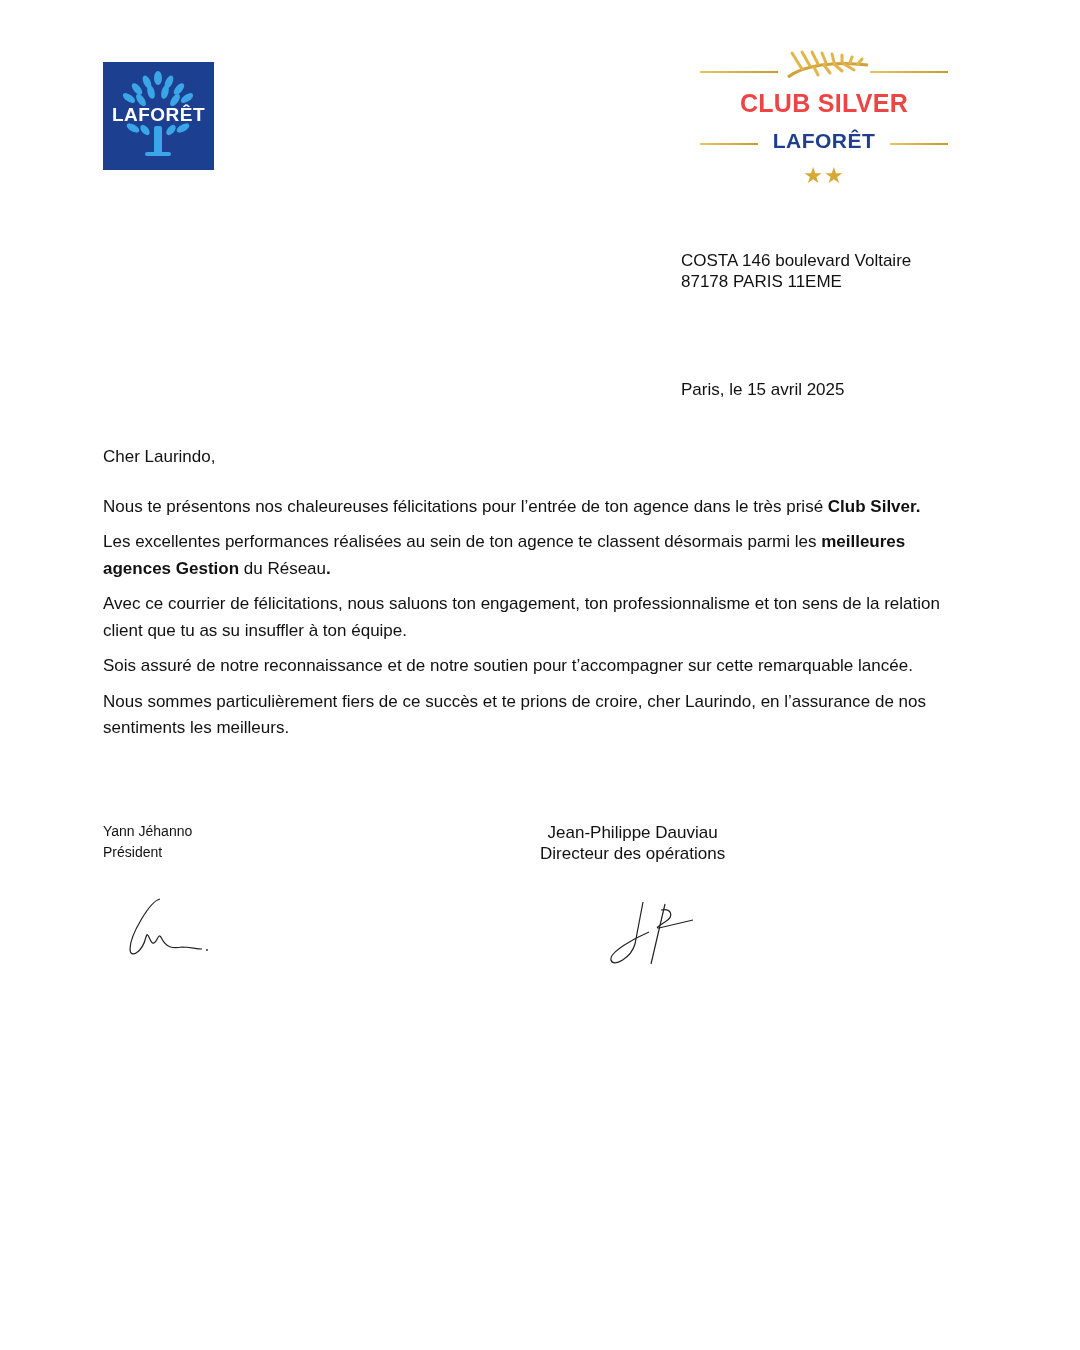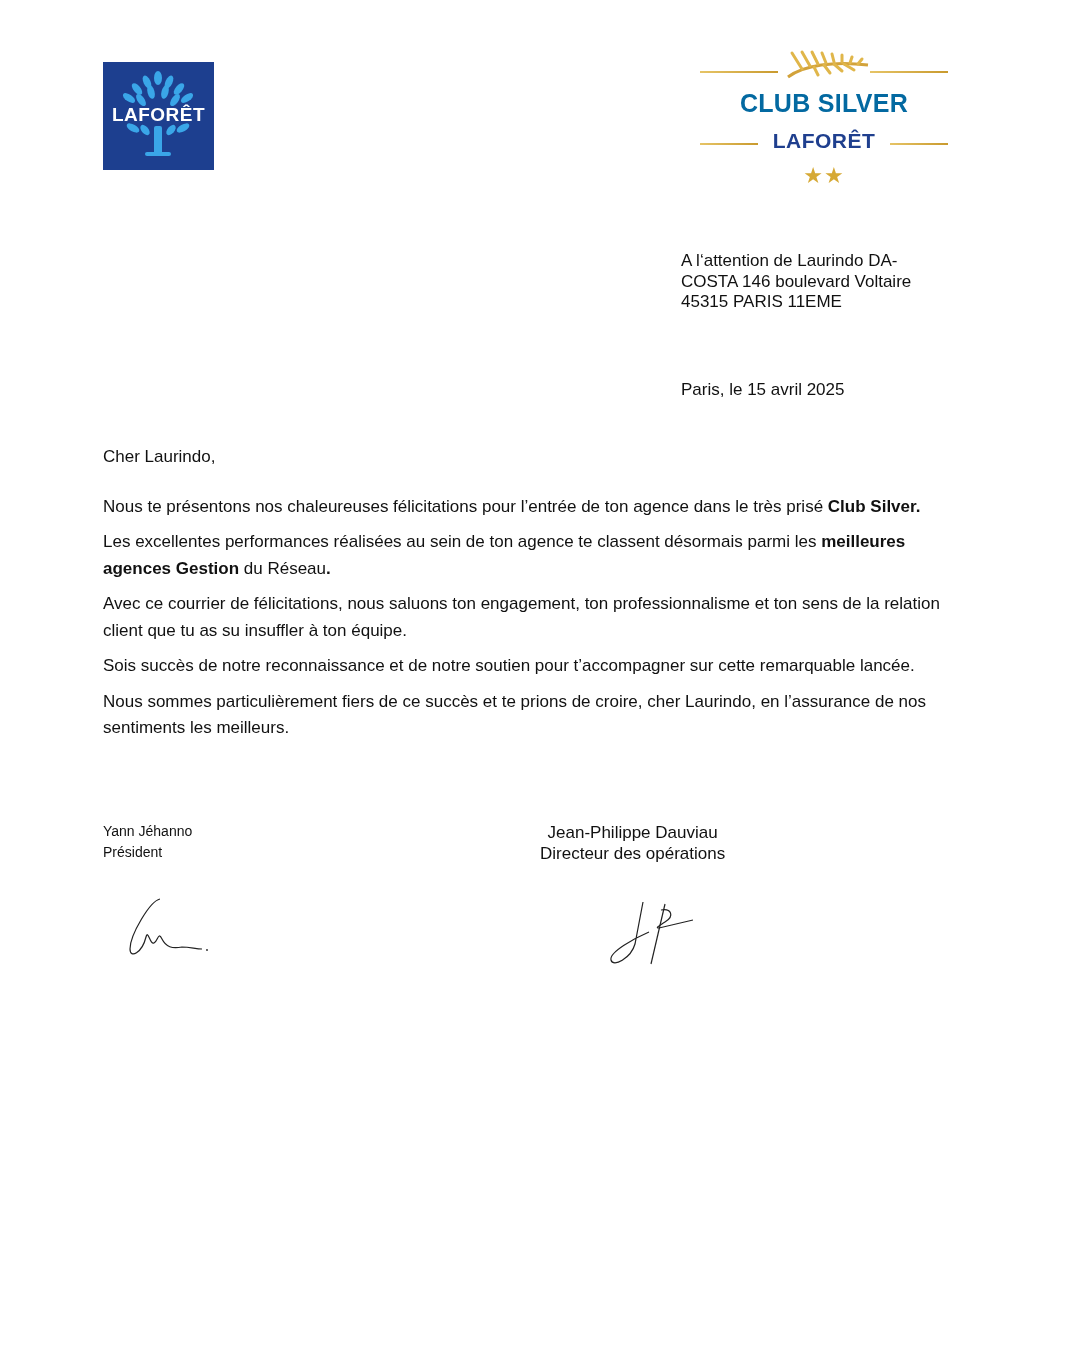--- a/index.html
+++ b/index.html
@@ -10,21 +10,21 @@
     
     .laforet-logo { left: 103px; top: 62px; width: 111px; height: 108px; background: #1d3f8f; overflow: hidden; }
     .laforet-logo svg { position: absolute; left: 0; top: 0; }
     .laforet-logo .logo-text { position: absolute; left: 0; right: 0; top: 42px; text-align: center;
       color: #ffffff; font-weight: bold; font-size: 19px; letter-spacing: 0.5px; }
 
     
     .club-badge { left: 698px; top: 45px; width: 252px; height: 150px; }
     .gold-line { position: absolute; height: 2px; background: linear-gradient(90deg, #e6c466, #c99a2e); }
     .club-title { position: absolute; left: 0; right: 0; top: 44px; text-align: center;
-      color: #0369a1; font-weight: bold; font-size: 25px; letter-spacing: 0.3px; }
+      color: #ef4444; font-weight: bold; font-size: 25px; letter-spacing: 0.3px; }
     .club-brand { position: absolute; left: 0; right: 0; top: 84px; text-align: center;
       color: #1f3f8e; font-weight: bold; font-size: 21px; letter-spacing: 0.5px; }
     .stars { position: absolute; left: 0; right: 0; top: 118px; text-align: center;
       color: #d6a935; font-size: 22px; letter-spacing: 1px; }
 
     
     .recipient { left: 681px; top: 251px; width: 285px; font-size: 17px; line-height: 20.5px; }
     .recipient div { white-space: nowrap; }
     .date { left: 681px; top: 380px; font-size: 17px; text-align: right; }
 
@@ -88,34 +88,33 @@
     </g>
   </svg>
   <div class="club-title">CLUB SILVER</div>
   <div class="gold-line" style="left:2px; top:98px; width:58px;"></div>
   <div class="gold-line" style="left:192px; top:98px; width:58px;"></div>
   <div class="club-brand">LAFORÊT</div>
   <div class="stars">★★</div>
 </div>
 
 <div class="abs recipient">
-  <div>A l‘attention de Laurindo DA-</div>
   <div>COSTA 146 boulevard Voltaire</div>
-  <div>45315 PARIS 11EME</div>
+  <div>87178 PARIS 11EME</div>
 </div>
 
 <div class="abs date">Paris, le 15 avril 2025</div>
 
 <div class="abs salutation">Cher Laurindo,</div>
 
 <div class="abs body-text">
   <p class="tight"><span>Nous te présentons nos chaleureuses félicitations pour l’entrée de ton agence dans le très prisé </span><b>Club Silver.</b></p>
   <p><span>Les excellentes performances réalisées au sein de ton agence te classent désormais parmi les </span><b>meilleures agences Gestion</b><span> du Réseau</span><b>.</b></p>
   <p>Avec ce courrier de félicitations, nous saluons ton engagement, ton professionnalisme et ton sens de la relation client que tu as su insuffler à ton équipe.</p>
-  <p>Sois succès de notre reconnaissance et de notre soutien pour t’accompagner sur cette remarquable lancée.</p>
+  <p>Sois assuré de notre reconnaissance et de notre soutien pour t’accompagner sur cette remarquable lancée.</p>
   <p>Nous sommes particulièrement fiers de ce succès et te prions de croire, cher Laurindo, en l’assurance de nos sentiments les meilleurs.</p>
 </div>
 
 <div class="abs sig-left">
   <div>Yann Jéhanno</div>
   <div>Président</div>
 </div>
 <svg class="abs" style="left:124px; top:895px;" width="90" height="65" viewBox="0 0 90 65">
   <path d="M 36 4 C 26 6, 6 40, 6 54 C 6 64, 18 58, 22 42 C 24 34, 26 50, 30 48 C 34 46, 34 36, 38 44 C 42 52, 48 54, 58 52 C 66 52, 72 54, 78 54" stroke="#222" stroke-width="1.2" fill="none"></path>
   <circle cx="83" cy="55" r="0.9" fill="#222"></circle>

